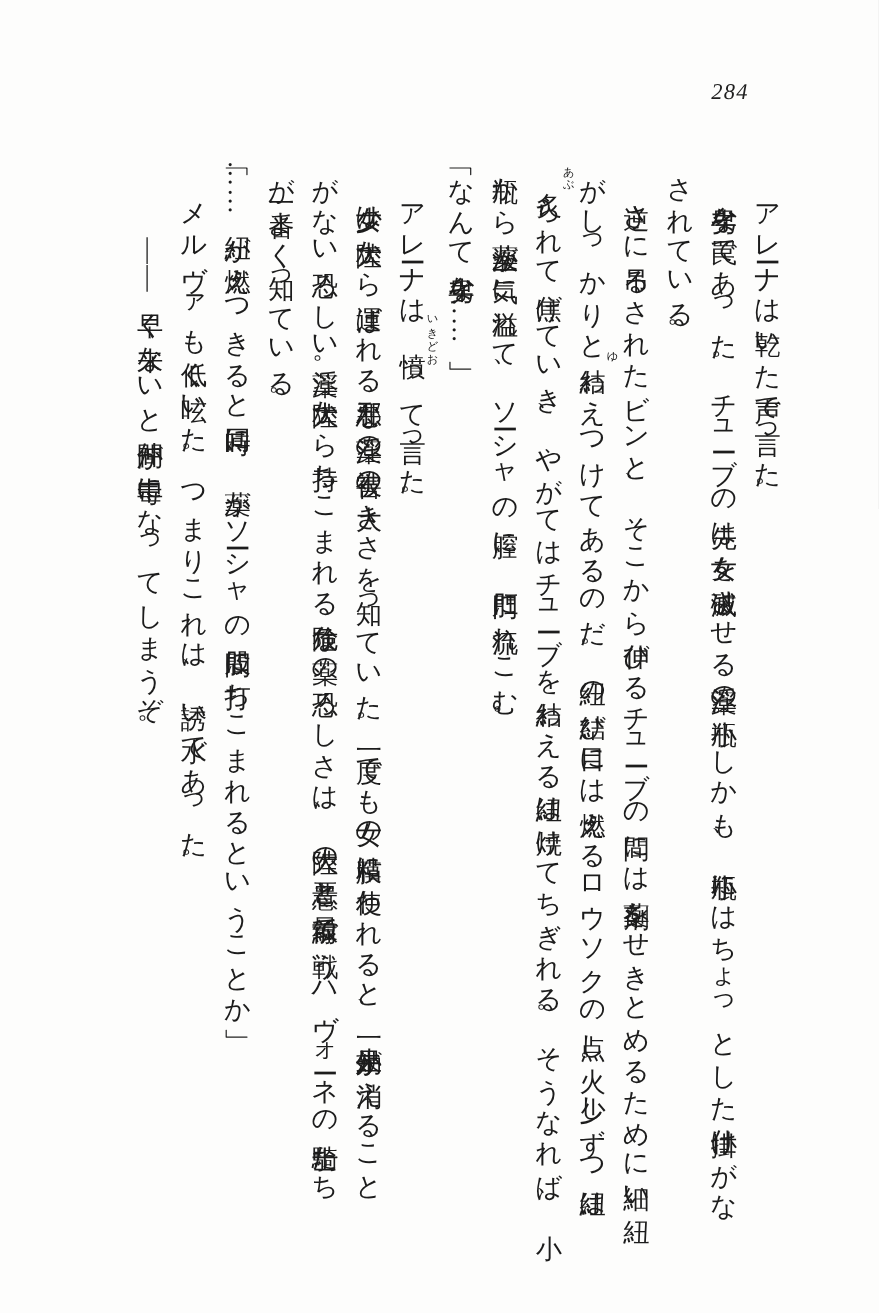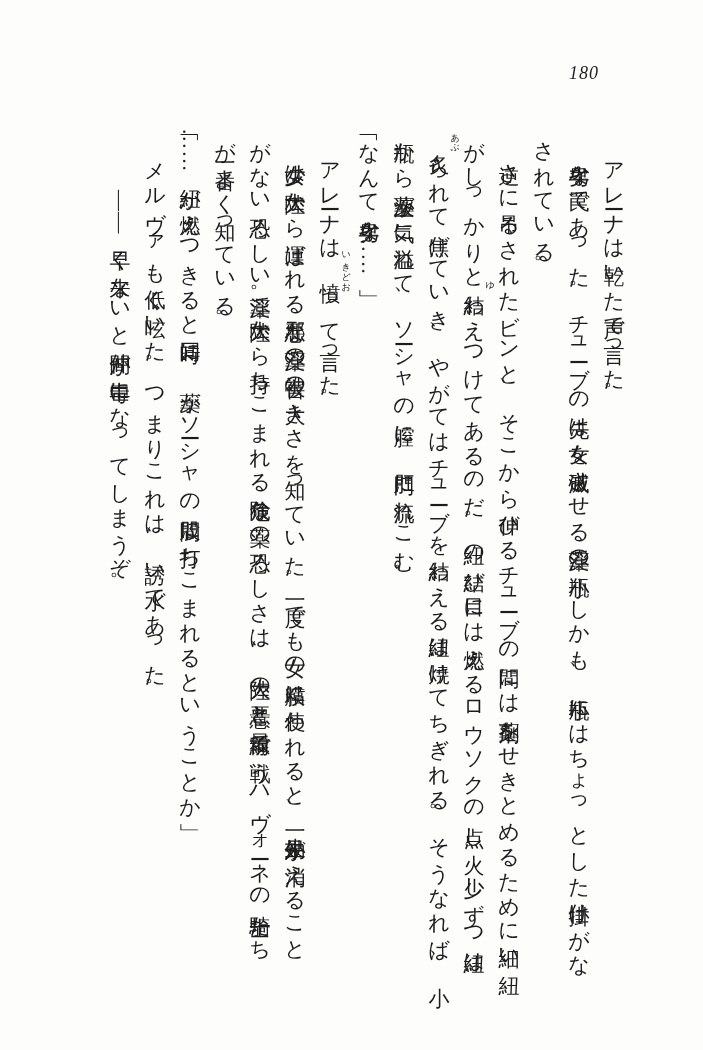--- a/index.html
+++ b/index.html
@@ -45,21 +45,21 @@
   ruby rt {
     font-size: 9px;
     letter-spacing: 0;
     color: #1c1c1c;
   }
 </style>
 </head>
 <body>
 
 <div class="page">
-  <div class="page-number">180</div>
+  <div class="page-number">284</div>
   <div class="text-block">
       <p class="para" style="text-indent: 1em;">アレーナは乾いた声で言った。</p>
       <p class="para" style="text-indent: 1em;">卑劣な罠であった。チューブの先は女を破滅させる淫薬の小瓶。しかも、小瓶にはちょっとした仕掛けがなされている。</p>
       <p class="para" style="text-indent: 1em;">逆さに吊るされたビンと、そこから伸びるチューブの間には薬剤をせきとめるために細い紐がしっかりと<ruby>結<rt>ゆ</rt></ruby>わえつけてあるのだ。紐の結び目には燃えるロウソクの点し火。少しずつ紐は<ruby>炙<rt>あぶ</rt></ruby>られて焦げていき、やがてはチューブを結わえる紐は焼けてちぎれる。そうなれば、小瓶から薬液が一気に溢れて、ソーシャの膣に、肛門に流れこむ。</p>
       <p class="para" style="text-indent: 0em;">「なんて卑劣な……」</p>
       <p class="para" style="text-indent: 1em;">アレーナは<ruby>憤<rt>いきどお</rt></ruby>って言った。</p>
       <p class="para" style="text-indent: 1em;">少女は大陸から運ばれる邪悪な淫薬の被害の大きさを知っていた。一度でも女の粘膜に使われると、一生効果が消えることがない恐ろしい淫薬。大陸から持ちこまれる危険な薬の恐ろしさは、大陸の悪意と最前線で戦うハヴォーネの騎士たちが一番よく知っている。</p>
       <p class="para" style="text-indent: 0em;">「……紐が燃えつきると同時に、薬がソーシャの股間に打ちこまれるということか」</p>
       <p class="para" style="text-indent: 1em;">メルヴァも低く呟いた。つまりこれは、誘い水であった。</p>
       <p class="para" style="text-indent: 3em;">――早く来ないと仲間が中毒になってしまうぞ。</p>

